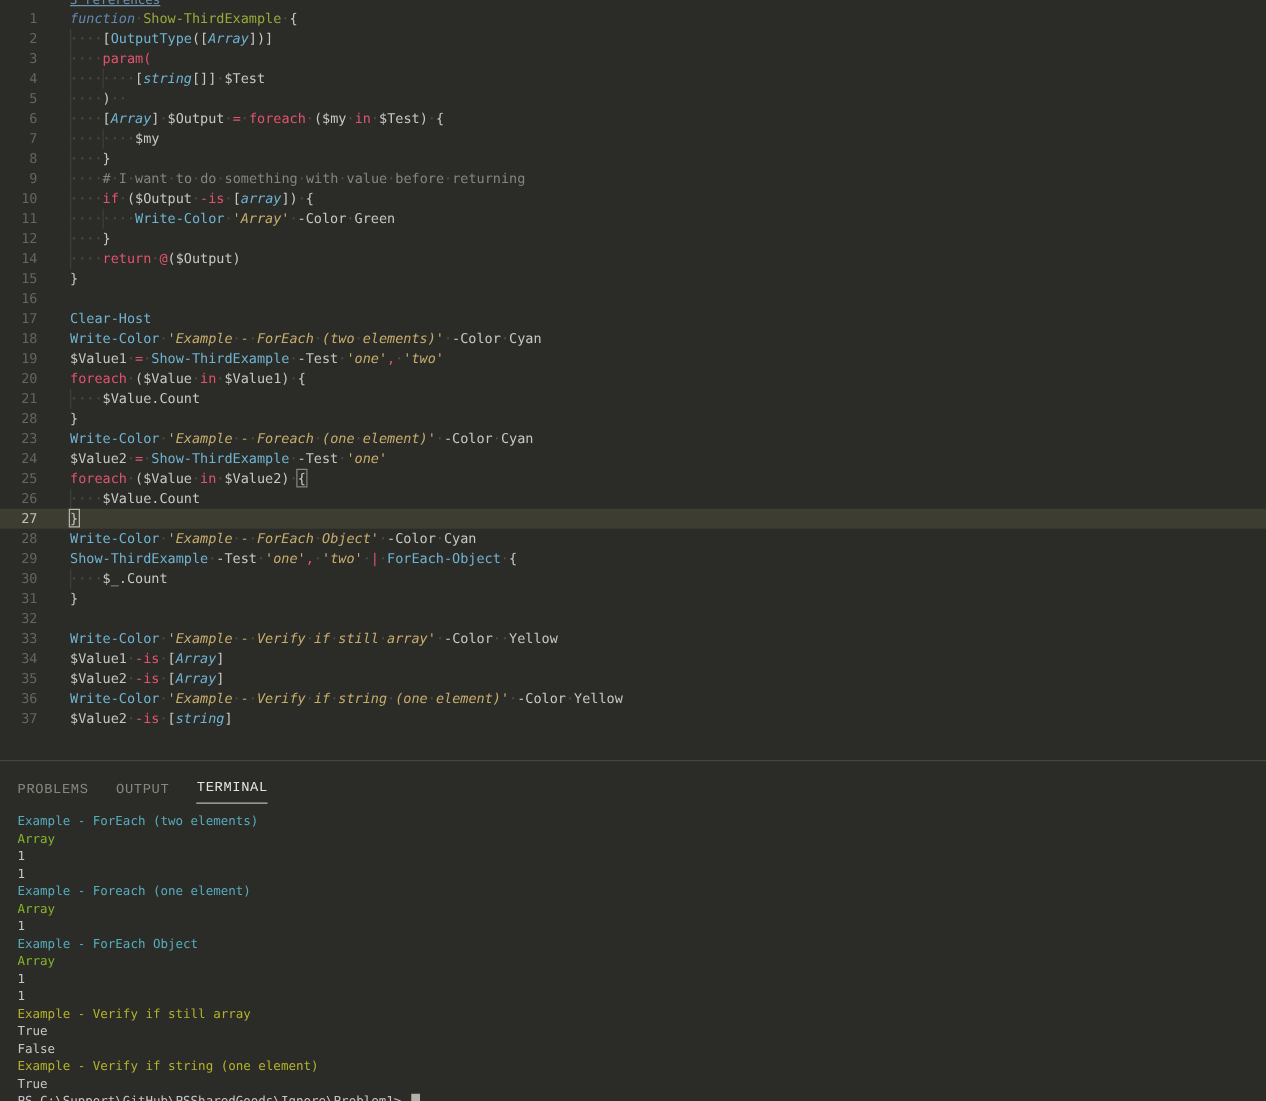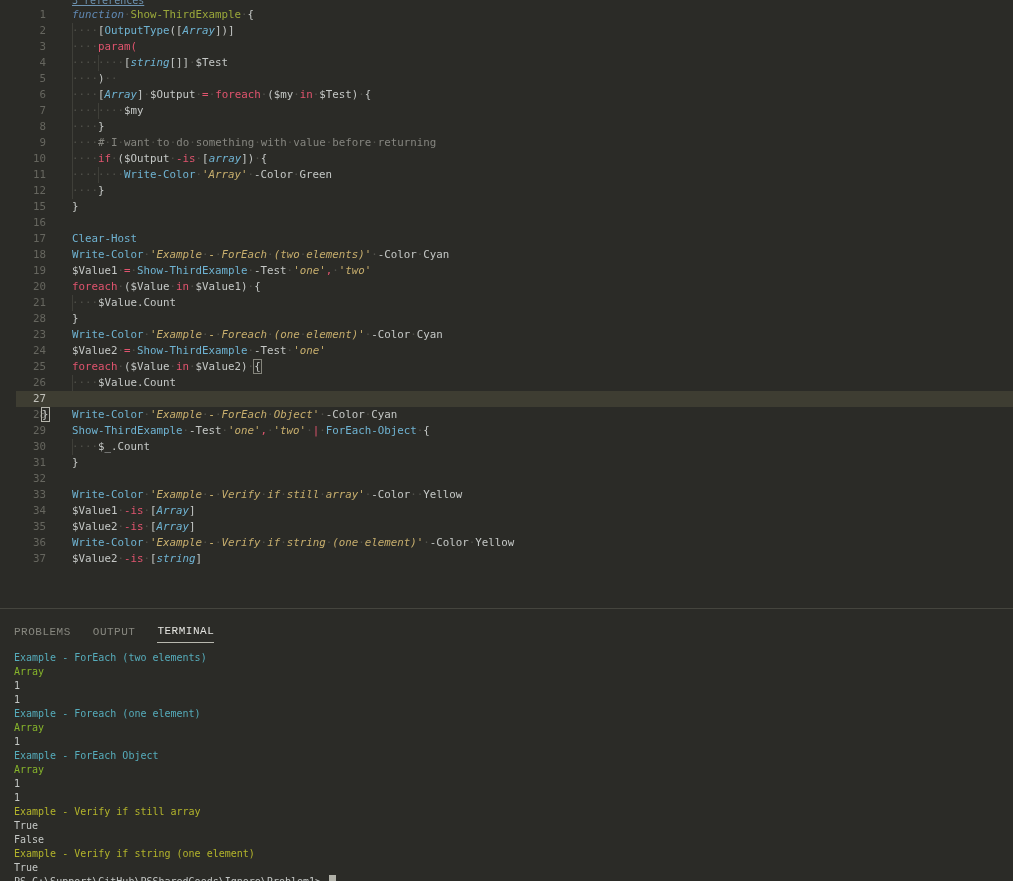--- a/index.html
+++ b/index.html
@@ -1,25 +1,25 @@
 <!DOCTYPE html>
 <html style="--background: #2B2B27; --line-highlight: #3E3D32; --foreground: #C5C8C6; --keyword-blue: #6089B4; --function-name-green: #9AA83A; --command-blue: #6FB3D2; --type-blue: #6FB3D2; --keyword-pink: #E0546E; --string-khaki: #C7AE6D; --comment-gray: #85857F; --whitespace-dot: #50504A; --indent-guide: #3F3F39; --gutter: #66665F; --gutter-active: #C2C2BB; --codelens: #6E93B1; --tab-inactive: #87877F; --tab-active: #E4E4E0; --panel-border: #45453E; --terminal-cyan: #56ADBC; --terminal-green: #86B42B; --terminal-yellow: #B3B42B; --cursor: #B1B1A8;"><head>
 <meta charset="utf-8">
 <style>
   html,body{margin:0;padding:0;background:#222;}
   #screen{position:relative;width:1013px;height:881px;overflow:hidden;
           background:var(--background);font-family:"DejaVu Sans Mono",monospace;}
 
   
-  #editor{position:absolute;top:0;left:16px;right:0;height:608px;overflow:hidden;}
+  #editor{position:absolute;top:0;left:0;right:0;height:608px;overflow:hidden;}
   #codelens{position:absolute;top:-6px;left:56px;height:13px;line-height:13px;
             font-size:10px;color:var(--codelens);text-decoration:underline;cursor:pointer;}
   #rows{position:absolute;top:7px;left:0;right:0;}
   .row{display:flex;height:16px;line-height:16px;font-size:10.8px;white-space:pre;}
-  .row.active{background:var(--line-highlight);flex-direction:column;}
+  .row.active{background:var(--line-highlight);}
   .ln{flex:none;width:30px;text-align:right;color:var(--gutter);user-select:none;}
   .row.active .ln{color:var(--gutter-active);}
   .code{position:relative;margin-left:26px;flex:1;}
   .guide{position:absolute;top:0;bottom:0;width:1px;background:var(--indent-guide);}
   .tok-kw{color:var(--keyword-blue);font-style:italic;}
   .tok-fn{color:var(--function-name-green);}
   .tok-cmd{color:var(--command-blue);}
   .tok-type{color:var(--type-blue);font-style:italic;}
   .tok-op{color:var(--keyword-pink);}
   .tok-str{color:var(--string-khaki);font-style:italic;}
@@ -56,20 +56,21 @@
         <div class="row"><span class="ln">3</span><span class="code"><span class="guide" style="left: 0px;"></span><span class="tok-ws">····</span><span class="tok-op">param(</span></span></div>
         <div class="row"><span class="ln">4</span><span class="code"><span class="guide" style="left: 0px;"></span><span class="guide" style="left: 26px;"></span><span class="tok-ws">········</span><span class="tok-pl">[</span><span class="tok-type">string</span><span class="tok-pl">[]]</span><span class="tok-ws">·</span><span class="tok-pl">$Test</span></span></div>
         <div class="row"><span class="ln">5</span><span class="code"><span class="guide" style="left: 0px;"></span><span class="tok-ws">····</span><span class="tok-pl">)</span><span class="tok-ws">··</span></span></div>
         <div class="row"><span class="ln">6</span><span class="code"><span class="guide" style="left: 0px;"></span><span class="tok-ws">····</span><span class="tok-pl">[</span><span class="tok-type">Array</span><span class="tok-pl">]</span><span class="tok-ws">·</span><span class="tok-pl">$Output</span><span class="tok-ws">·</span><span class="tok-op">=</span><span class="tok-ws">·</span><span class="tok-op">foreach</span><span class="tok-ws">·</span><span class="tok-pl">($my</span><span class="tok-ws">·</span><span class="tok-op">in</span><span class="tok-ws">·</span><span class="tok-pl">$Test)</span><span class="tok-ws">·</span><span class="tok-pl">{</span></span></div>
         <div class="row"><span class="ln">7</span><span class="code"><span class="guide" style="left: 0px;"></span><span class="guide" style="left: 26px;"></span><span class="tok-ws">········</span><span class="tok-pl">$my</span></span></div>
         <div class="row"><span class="ln">8</span><span class="code"><span class="guide" style="left: 0px;"></span><span class="tok-ws">····</span><span class="tok-pl">}</span></span></div>
         <div class="row"><span class="ln">9</span><span class="code"><span class="guide" style="left: 0px;"></span><span class="tok-ws">····</span><span class="tok-cmt">#</span><span class="tok-ws">·</span><span class="tok-cmt">I</span><span class="tok-ws">·</span><span class="tok-cmt">want</span><span class="tok-ws">·</span><span class="tok-cmt">to</span><span class="tok-ws">·</span><span class="tok-cmt">do</span><span class="tok-ws">·</span><span class="tok-cmt">something</span><span class="tok-ws">·</span><span class="tok-cmt">with</span><span class="tok-ws">·</span><span class="tok-cmt">value</span><span class="tok-ws">·</span><span class="tok-cmt">before</span><span class="tok-ws">·</span><span class="tok-cmt">returning</span></span></div>
         <div class="row"><span class="ln">10</span><span class="code"><span class="guide" style="left: 0px;"></span><span class="tok-ws">····</span><span class="tok-op">if</span><span class="tok-ws">·</span><span class="tok-pl">($Output</span><span class="tok-ws">·</span><span class="tok-op">-is</span><span class="tok-ws">·</span><span class="tok-pl">[</span><span class="tok-type">array</span><span class="tok-pl">])</span><span class="tok-ws">·</span><span class="tok-pl">{</span></span></div>
         <div class="row"><span class="ln">11</span><span class="code"><span class="guide" style="left: 0px;"></span><span class="guide" style="left: 26px;"></span><span class="tok-ws">········</span><span class="tok-cmd">Write-Color</span><span class="tok-ws">·</span><span class="tok-str">'Array'</span><span class="tok-ws">·</span><span class="tok-pl">-Color</span><span class="tok-ws">·</span><span class="tok-pl">Green</span></span></div>
         <div class="row"><span class="ln">12</span><span class="code"><span class="guide" style="left: 0px;"></span><span class="tok-ws">····</span><span class="tok-pl">}</span></span></div>
+        <div class="row"><span class="ln">14</span><span class="code"><span class="guide" style="left: 0px;"></span><span class="tok-ws">····</span><span class="tok-op">return</span><span class="tok-ws">·</span><span class="tok-op">@</span><span class="tok-pl">($Output)</span></span></div>
         <div class="row"><span class="ln">15</span><span class="code"><span class="tok-pl">}</span></span></div>
         <div class="row"><span class="ln">16</span><span class="code"></span></div>
         <div class="row"><span class="ln">17</span><span class="code"><span class="tok-cmd">Clear-Host</span></span></div>
         <div class="row"><span class="ln">18</span><span class="code"><span class="tok-cmd">Write-Color</span><span class="tok-ws">·</span><span class="tok-str">'Example</span><span class="tok-ws">·</span><span class="tok-str">-</span><span class="tok-ws">·</span><span class="tok-str">ForEach</span><span class="tok-ws">·</span><span class="tok-str">(two</span><span class="tok-ws">·</span><span class="tok-str">elements)'</span><span class="tok-ws">·</span><span class="tok-pl">-Color</span><span class="tok-ws">·</span><span class="tok-pl">Cyan</span></span></div>
         <div class="row"><span class="ln">19</span><span class="code"><span class="tok-pl">$Value1</span><span class="tok-ws">·</span><span class="tok-op">=</span><span class="tok-ws">·</span><span class="tok-cmd">Show-ThirdExample</span><span class="tok-ws">·</span><span class="tok-pl">-Test</span><span class="tok-ws">·</span><span class="tok-str">'one'</span><span class="tok-op">,</span><span class="tok-ws">·</span><span class="tok-str">'two'</span></span></div>
         <div class="row"><span class="ln">20</span><span class="code"><span class="tok-op">foreach</span><span class="tok-ws">·</span><span class="tok-pl">($Value</span><span class="tok-ws">·</span><span class="tok-op">in</span><span class="tok-ws">·</span><span class="tok-pl">$Value1)</span><span class="tok-ws">·</span><span class="tok-pl">{</span></span></div>
         <div class="row"><span class="ln">21</span><span class="code"><span class="guide" style="left: 0px;"></span><span class="tok-ws">····</span><span class="tok-pl">$Value.Count</span></span></div>
         <div class="row"><span class="ln">28</span><span class="code"><span class="tok-pl">}</span></span></div>
         <div class="row"><span class="ln">23</span><span class="code"><span class="tok-cmd">Write-Color</span><span class="tok-ws">·</span><span class="tok-str">'Example</span><span class="tok-ws">·</span><span class="tok-str">-</span><span class="tok-ws">·</span><span class="tok-str">Foreach</span><span class="tok-ws">·</span><span class="tok-str">(one</span><span class="tok-ws">·</span><span class="tok-str">element)'</span><span class="tok-ws">·</span><span class="tok-pl">-Color</span><span class="tok-ws">·</span><span class="tok-pl">Cyan</span></span></div>
         <div class="row"><span class="ln">24</span><span class="code"><span class="tok-pl">$Value2</span><span class="tok-ws">·</span><span class="tok-op">=</span><span class="tok-ws">·</span><span class="tok-cmd">Show-ThirdExample</span><span class="tok-ws">·</span><span class="tok-pl">-Test</span><span class="tok-ws">·</span><span class="tok-str">'one'</span></span></div>

